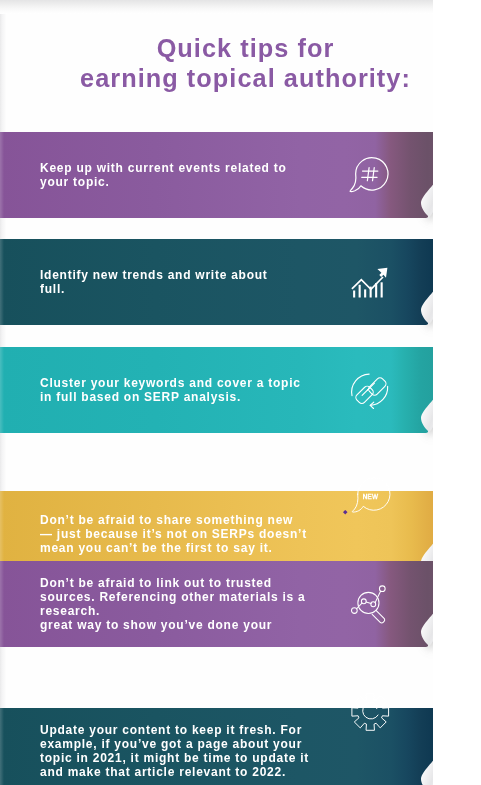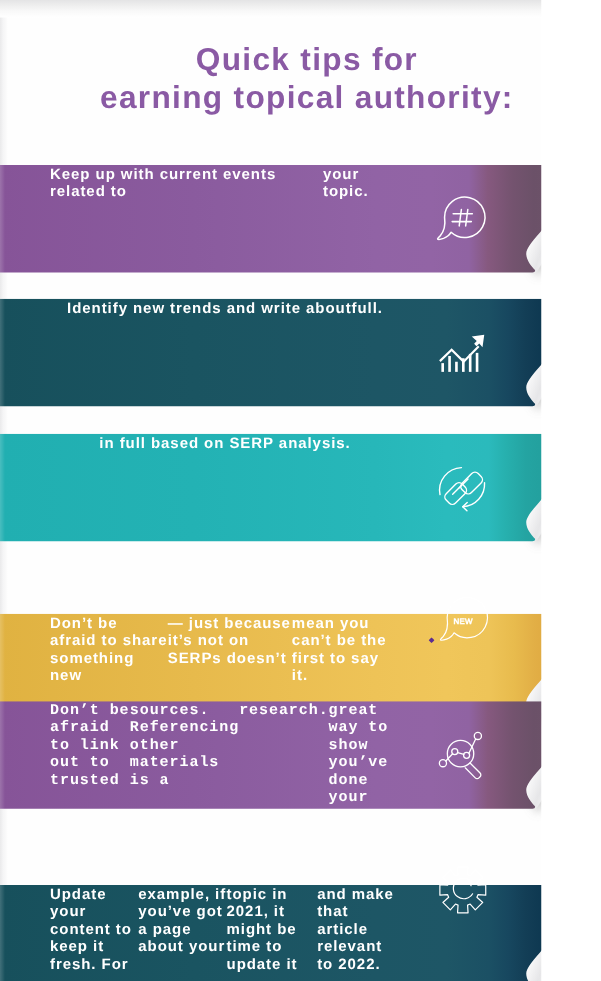--- a/index.html
+++ b/index.html
@@ -12,21 +12,21 @@
             background:linear-gradient(90deg,rgba(255,255,255,0.18) 0%,rgba(255,255,255,0.10) 45%,rgba(255,255,255,0) 100%);}
   .topfade{position:absolute;left:0;top:0;width:481px;height:14px;z-index:6;
            background:linear-gradient(180deg,#e4e4e5 0%,#eeeeee 30%,#f8f8f8 62%,#ffffff 100%);}
   .title{position:absolute;left:5px;top:33px;width:481px;text-align:center;
          font-weight:700;font-size:25.3px;line-height:30px;letter-spacing:1.05px;
          }
   .banner{position:absolute;left:0;width:481px;height:90px;}
   .bnr-svg{position:absolute;left:0;top:0;}
   .bnr-text{position:absolute;left:40px;top:0;height:86px;width:280px;color:#ffffff;
             font-weight:700;font-size:12px;line-height:14px;letter-spacing:0.75px;
-            display:flex;justify-content:center;}
+            display:flex;flex-direction:column;justify-content:center;}
 </style>
 </head>
 <body>
 
 <div class="page">
   <div class="leftedge"></div>
   <div class="title" style="color: rgb(138, 90, 164);">
     <div>Quick tips for</div>
     <div>earning topical authority:</div>
   </div>
@@ -119,20 +119,21 @@
               <stop offset="1" stop-color="#fdfdfd"></stop>
             </linearGradient>
             <filter id="sh2" x="-60%" y="-40%" width="240%" height="220%">
               <feDropShadow dx="2.5" dy="3.5" stdDeviation="4" flood-color="#8f8f8f" flood-opacity="0.42"></feDropShadow>
             </filter>
           </defs>
           <path filter="url(#sh2)" d="M 452 12 C 450 36, 444 58, 436 74 C 433 80, 430 85, 428 86 C 425.5 84, 422 78, 420 72 C 429 56, 439 30, 443 8 Z" fill="url(#cu2)"></path>
           <path d="M 0 0 L 440 0 Q 452 0 452 12 C 451 27, 442 42, 432 54 C 425 62, 421 67, 421 71 C 421 76, 425 81, 428 84 Q 428.5 86 426 86 L 0 86 Z" fill="url(#bg2)"></path>
         </svg>
         <div class="bnr-text">
+          <div>Cluster your keywords and cover a topic</div>
           <div>in full based on SERP analysis.</div>
         </div>
       </div>
       <div class="banner" style="top: 454px; margin-top: 37px;">
         <svg class="bnr-svg" width="481" height="100" viewBox="0 0 481 100">
           <defs>
             <linearGradient id="bg3" x1="0" y1="0" x2="452" y2="0" gradientUnits="userSpaceOnUse">
               <stop offset="0" stop-color="#e0b241"></stop>
               <stop offset="0.343" stop-color="#e7ba4c"></stop>
               <stop offset="0.664" stop-color="#eec357"></stop>
@@ -156,21 +157,21 @@
           </defs>
           <path filter="url(#sh3)" d="M 452 12 C 450 36, 444 58, 436 74 C 433 80, 430 85, 428 86 C 425.5 84, 422 78, 420 72 C 429 56, 439 30, 443 8 Z" fill="url(#cu3)"></path>
           <path d="M 0 0 L 440 0 Q 452 0 452 12 C 451 27, 442 42, 432 54 C 425 62, 421 67, 421 71 C 421 76, 425 81, 428 84 Q 428.5 86 426 86 L 0 86 Z" fill="url(#bg3)"></path>
         </svg>
         <div class="bnr-text">
           <div>Don’t be afraid to share something new</div>
           <div>— just because it’s not on SERPs doesn’t</div>
           <div>mean you can’t be the first to say it.</div>
         </div>
       </div>
-      <div class="banner" style="top: 561px; font-family: Liberation Mono, monospace;">
+      <div class="banner" style="top: 561px;">
         <svg class="bnr-svg" width="481" height="100" viewBox="0 0 481 100">
           <defs>
             <linearGradient id="bg4" x1="0" y1="0" x2="452" y2="0" gradientUnits="userSpaceOnUse">
               <stop offset="0" stop-color="#865498"></stop>
               <stop offset="0.343" stop-color="#8a5b9e"></stop>
               <stop offset="0.664" stop-color="#9163a5"></stop>
               <stop offset="0.763" stop-color="#9264a5"></stop>
               <stop offset="0.83" stop-color="#9063a2"></stop>
               <stop offset="0.863" stop-color="#86597f"></stop>
               <stop offset="0.907" stop-color="#74536f"></stop>

